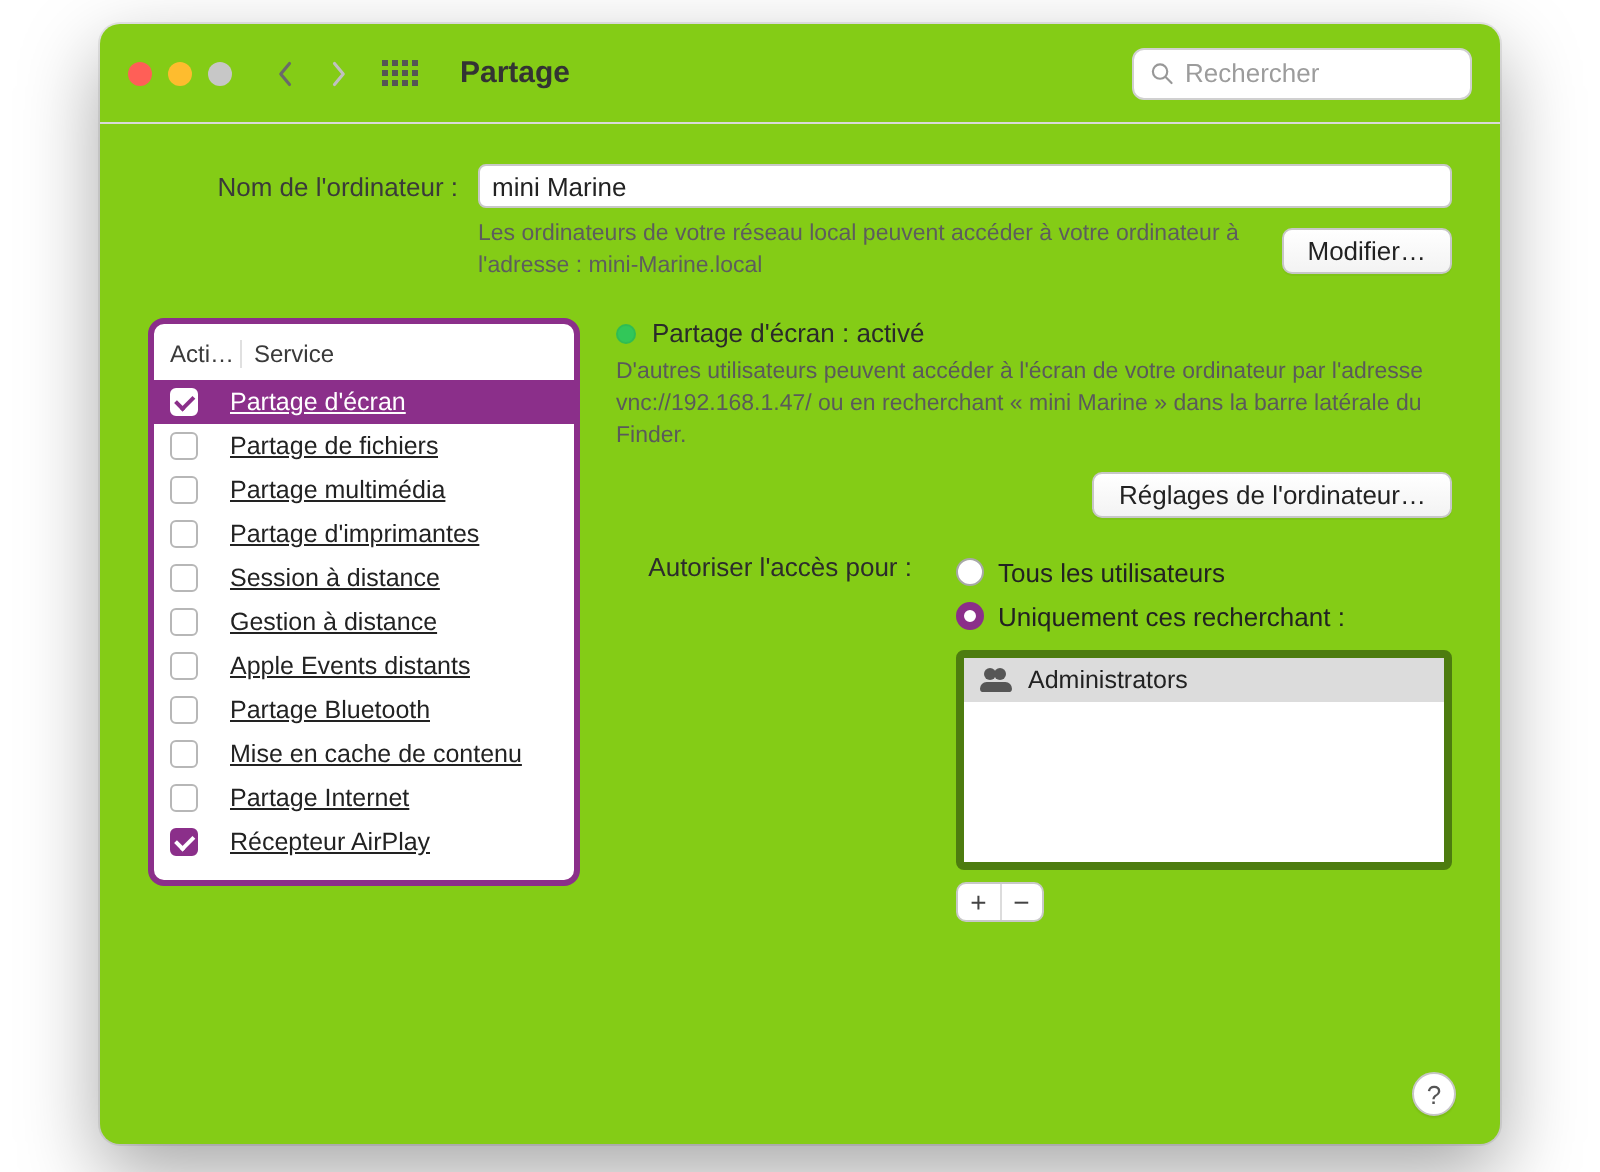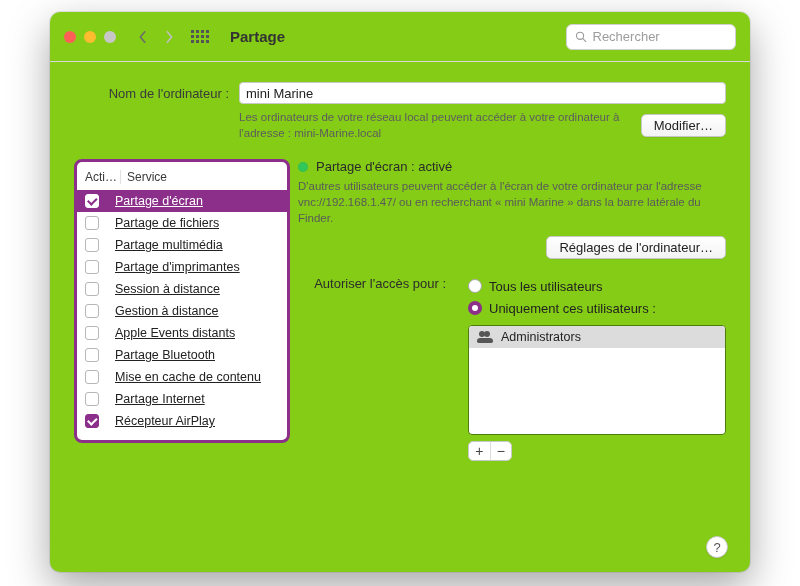--- a/index.html
+++ b/index.html
@@ -70,21 +70,21 @@
   .name-desc-row { display:flex; align-items:center; gap:10px; margin-bottom:18px; }
   .name-desc-row .pad { width:155px; }
   .name-desc { flex:1; font-size:11.5px; color:#5d5d5d; line-height:1.35; }
   .mac-button {
     background: linear-gradient(#ffffff,#f3f3f3);
     border:1px solid #c7c7c7; border-radius:5px; padding:3px 12px;
     font-size:13px; color:#222; box-shadow: 0 1px 0 rgba(0,0,0,.04);
     white-space:nowrap;
   }
 
-  .split { display:flex; gap:8px; align-items:flex-start; }
+  .split { display:flex; gap:18px; align-items:flex-start; }
 
   
   .services-panel {
     width: 216px;
     border: 3px solid #8b2f8a;
     border-radius: 8px;
     background:#fff;
     padding: 4px 0 8px 0;
   }
   .svc-header { display:flex; font-size:12px; color:#3a3a3a; padding: 4px 8px 6px 8px; }
@@ -122,21 +122,21 @@
   .radio-col { flex:1;padding-left:14px; }
   .radio-line { display:flex; align-items:center; gap:7px; height:22px; }
   .radio {
     width:14px; height:14px; border-radius:50%; border:1px solid #a8a8a8;
     background:#fff; display:flex; align-items:center; justify-content:center;
     flex-shrink:0;
   }
   .radio.selected { border:4px solid #8b2f8a; width:14px; height:14px; }
 
   .user-list {
-    margin-top:6px; height:110px; background:#fff; border:1px solid #4d7c0f;
+    margin-top:6px; height:110px; background:#fff; border:4px solid #4d7c0f;
     border-radius:4px; overflow:hidden;
   }
   .user-row {
     display:flex; align-items:center; gap:8px; height:22px; padding:0 8px;
     background:#dcdcdc; font-size:12.5px;
   }
   .user-icon { width:16px; height:12px; position:relative; }
   .user-icon::before, .user-icon::after {
     content:""; position:absolute; background:#565656; border-radius:50%;
   }
@@ -286,21 +286,21 @@
 
         <div class="access-row">
           <div class="access-label">Autoriser l'accès pour :</div>
           <div class="radio-col">
             <div class="radio-line">
               <span class="radio"></span>
               <span>Tous les utilisateurs</span>
             </div>
             <div class="radio-line">
               <span class="radio selected"></span>
-              <span>Uniquement ces utilisateurs :</span>
+              <span>Uniquement ces recherchant :</span>
             </div>
 
             <div class="user-list">
               <div class="user-row">
                 <span class="user-icon">
                     <span class="body"></span>
                   </span>
                 <span>Administrators</span>
               </div>
             </div>

